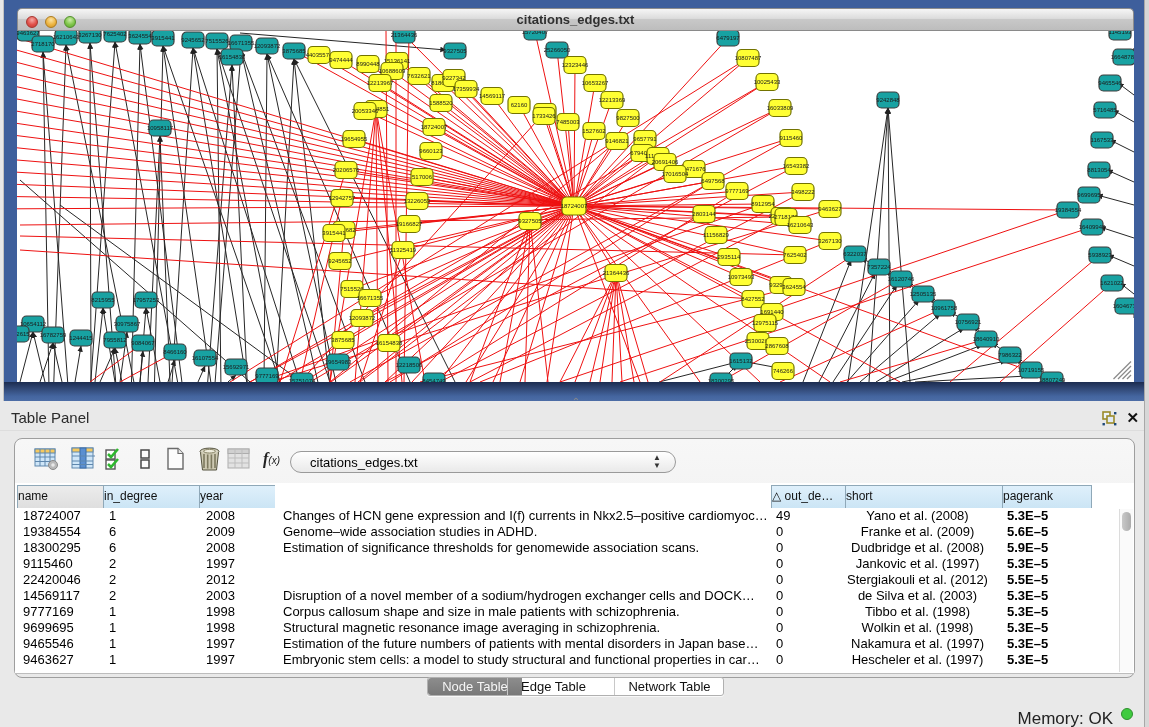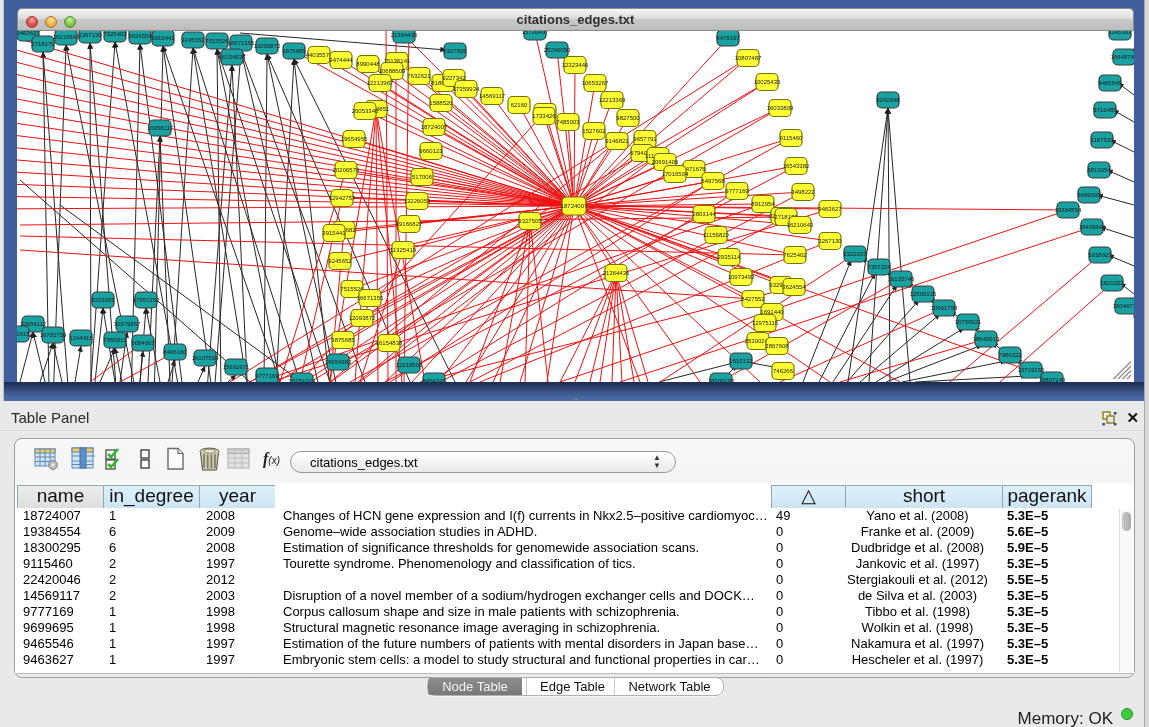--- a/index.html
+++ b/index.html
@@ -17,31 +17,31 @@
   background:linear-gradient(#1c2c50, #2e4470 30%, #44659f 75%, #4c6da6); }
 #grip { position:absolute; left:570px; top:398px; width:12px; height:8px; color:#8a8a8a; font-size:10px; line-height:7px; text-align:center; }
 #tablepanel { position:absolute; left:0; top:401px; width:1149px; height:326px; background:#e9e9e9; }
 #tp-head { position:absolute; left:0; top:0; width:100%; height:30px; background:#e9e9e9; border-bottom:1px solid #dddddd; }
 #tp-head .t { position:absolute; left:11px; top:8px; font-size:15px; color:#2b2b2b; }
 #container { position:absolute; left:14px; top:37px; width:1121px; height:240px; border:1px solid #9e9e9e; border-radius:8px; background:linear-gradient(#f7f7f7,#e9e9e9); }
 #toolband { position:absolute; left:0; top:0; width:100%; height:44px; }
 #tblhead { position:absolute; left:0; top:44px; width:100%; height:25px; background:#fff; }
 #hdrline { position:absolute; left:0px; top:44px; width:1119px; height:1px; background:#6b6b6b; }
 #tblbody { position:absolute; left:0; top:69px; width:100%; height:166px; background:#fff; border-bottom:1px solid #bdbdbd; }
-.hcell { position:absolute; top:2px; height:34px; background:linear-gradient(#dff0fb,#c2e0f2); border:1px solid #8fa8b8; border-right:none; font-size:19px; color:#111; text-align:center; line-height:20px; }
+.hcell { position:absolute; top:2px; height:34px; background:linear-gradient(#dff0fb,#c2e0f2); border:1px solid #8fa8b8; border-right:none; font-size:12px; color:#111; text-align:left; line-height:20px; }
 .tr { position:relative; height:16px; font-size:13px; color:#000; white-space:nowrap; }
 .tr div { position:absolute; top:0; }
 .c0 { left:8px; } .c1 { left:94px; } .c2 { left:191px; } .c3 { left:268px; }
 .c4 { left:761px; } .c5 { left:820px; width:165px; text-align:center; } .c6 { left:992px;font-weight:bold; }
 #scrollbar { position:absolute; right:1px; top:1px; width:14px; height:163px; background:#fafafa; border-left:1px solid #dcdcdc; }
 #thumb { position:absolute; left:1.5px; top:3px; width:9px; height:19px; background:linear-gradient(90deg,#c9c9c9,#ababab); border-radius:5px; }
-#tabs { position:absolute; left:427px; top:276px; width:297px; height:19px; background:#ffffff; border:1px solid #b0b0b0; border-radius:8px; box-shadow:0 1px 0 rgba(255,255,255,.7); font-size:13px; }
+#tabs { position:absolute; left:427px; top:276px; width:297px; height:19px; background:#ffffff; border:1px solid #b0b0b0; border-radius:3px; box-shadow:0 1px 0 rgba(255,255,255,.7); font-size:13px; }
 #tabs .seg { position:absolute; top:0; height:100%; text-align:center; line-height:18px; color:#111; }
 #seg1 { left:0; width:94px; background:linear-gradient(#8d8d8d,#787878); color:#f5f5f5 !important; border-radius:3px 0 0 3px; }
-#seg2 { left:98px; width:92px; border-left:1px solid #c8c8c8; }
+#seg2 { left:79px; width:92px; border-left:1px solid #c8c8c8; }
 #seg3 { left:186px; width:110px; border-left:1px solid #c8c8c8; }
 #status { position:absolute; left:0; top:299px; width:1149px; height:27px; }
 #status .mem { position:absolute; right:36px; top:9px; font-size:17px; color:#222; }
 #memdot { position:absolute; right:16px; top:8px; width:12px; height:12px; border-radius:50%; background:#3fcb3f; border:1px solid #2f8f2f; }
 .edge-r { position:absolute; right:0; top:0; width:5px; height:727px; background:#d7d7d7; border-left:1px solid #a8a8a8; }
 .edge-l { position:absolute; left:0; top:0; width:4px; height:401px; background:#e8e8e8; border-right:1px solid #c2c2c2; }
 .icon { position:absolute; top:8px; }
 #floatico { position:absolute; right:32px; top:10px; width:15px; height:15px; }
 #closeico { position:absolute; right:10px; top:8px; font-size:15px; font-weight:bold; color:#111; }
 #combo { position:absolute; left:275px; top:12px; width:386px; height:22px; border:1px solid #9a9a9a; border-radius:11px; background:linear-gradient(#ffffff,#e9e9e9); font-size:13px; color:#000; }
@@ -696,21 +696,20 @@
             <div class="c2">2008</div>
             <div class="c3">Estimation of significance thresholds for genomewide association scans.</div>
             <div class="c4">0</div>
             <div class="c5">Dudbridge et al. (2008)</div>
             <div class="c6">5.9E–5</div>
           </div>
 <div class="tr">
             <div class="c0">9115460</div>
             <div class="c1">2</div>
             <div class="c2">1997</div>
-            <div class="c3">Tourette syndrome. Phenomenology and classification of tics.</div>
             <div class="c4">0</div>
             <div class="c5">Jankovic et al. (1997)</div>
             <div class="c6">5.3E–5</div>
           </div>
 <div class="tr">
             <div class="c0">22420046</div>
             <div class="c1">2</div>
             <div class="c2">2012</div>
             <div class="c4">0</div>
             <div class="c5">Stergiakouli et al. (2012)</div>

